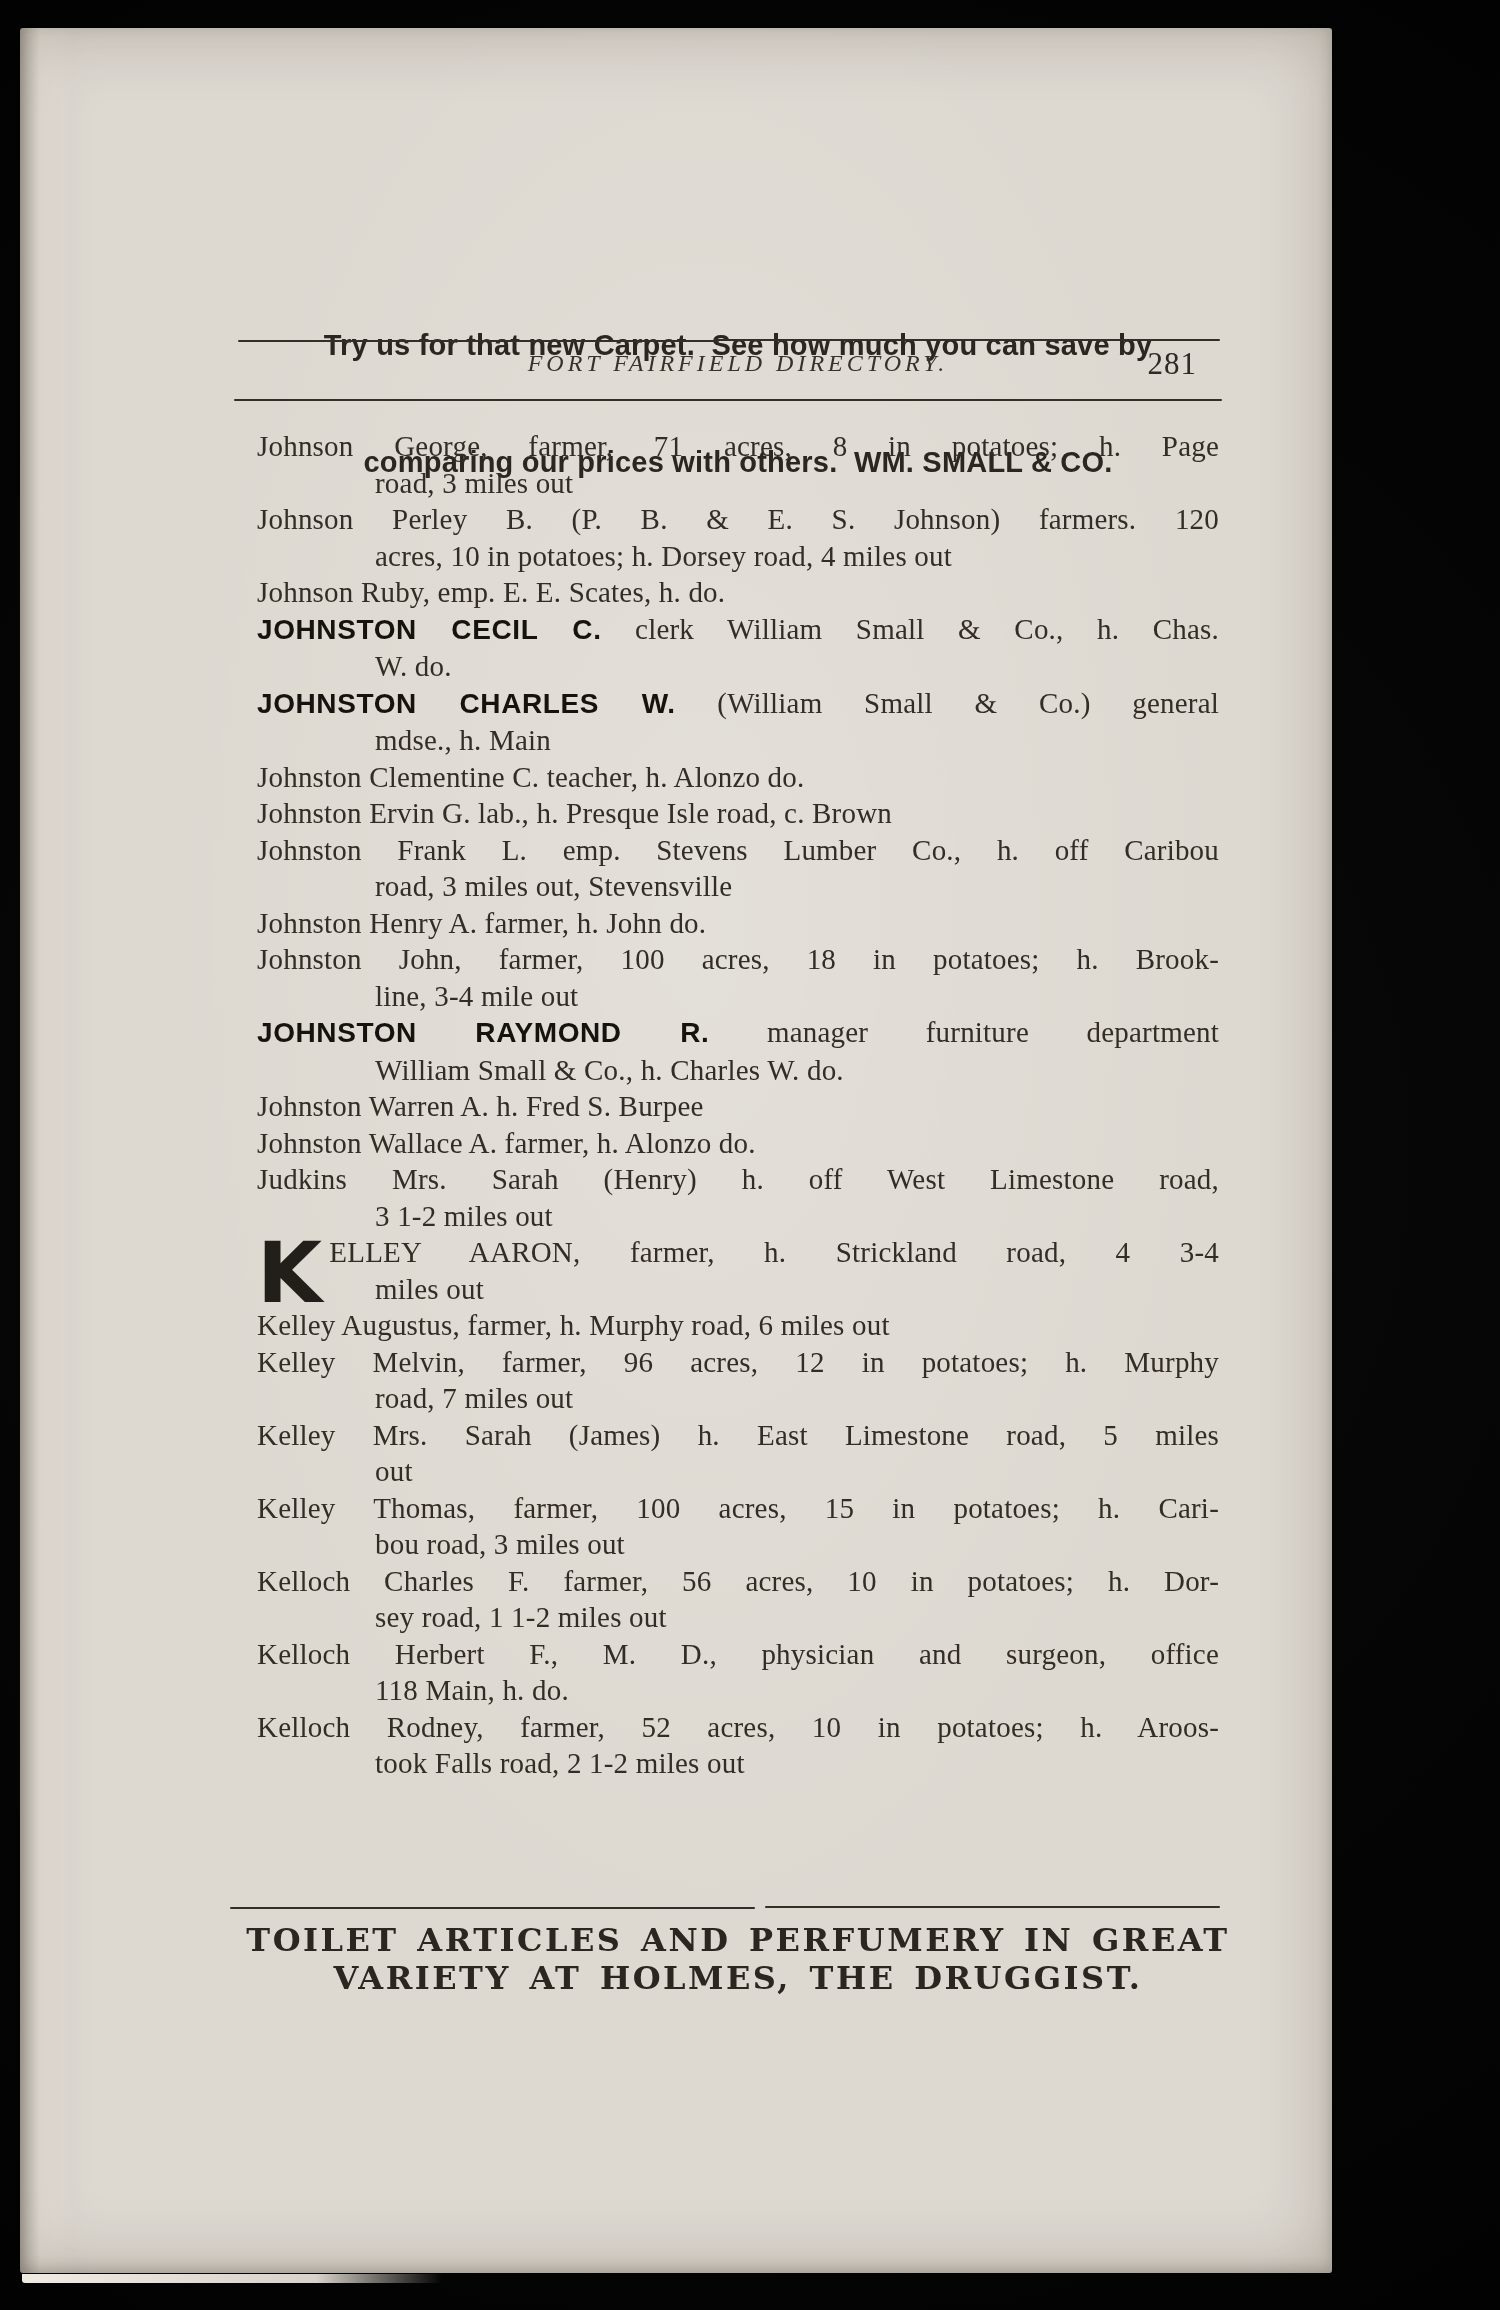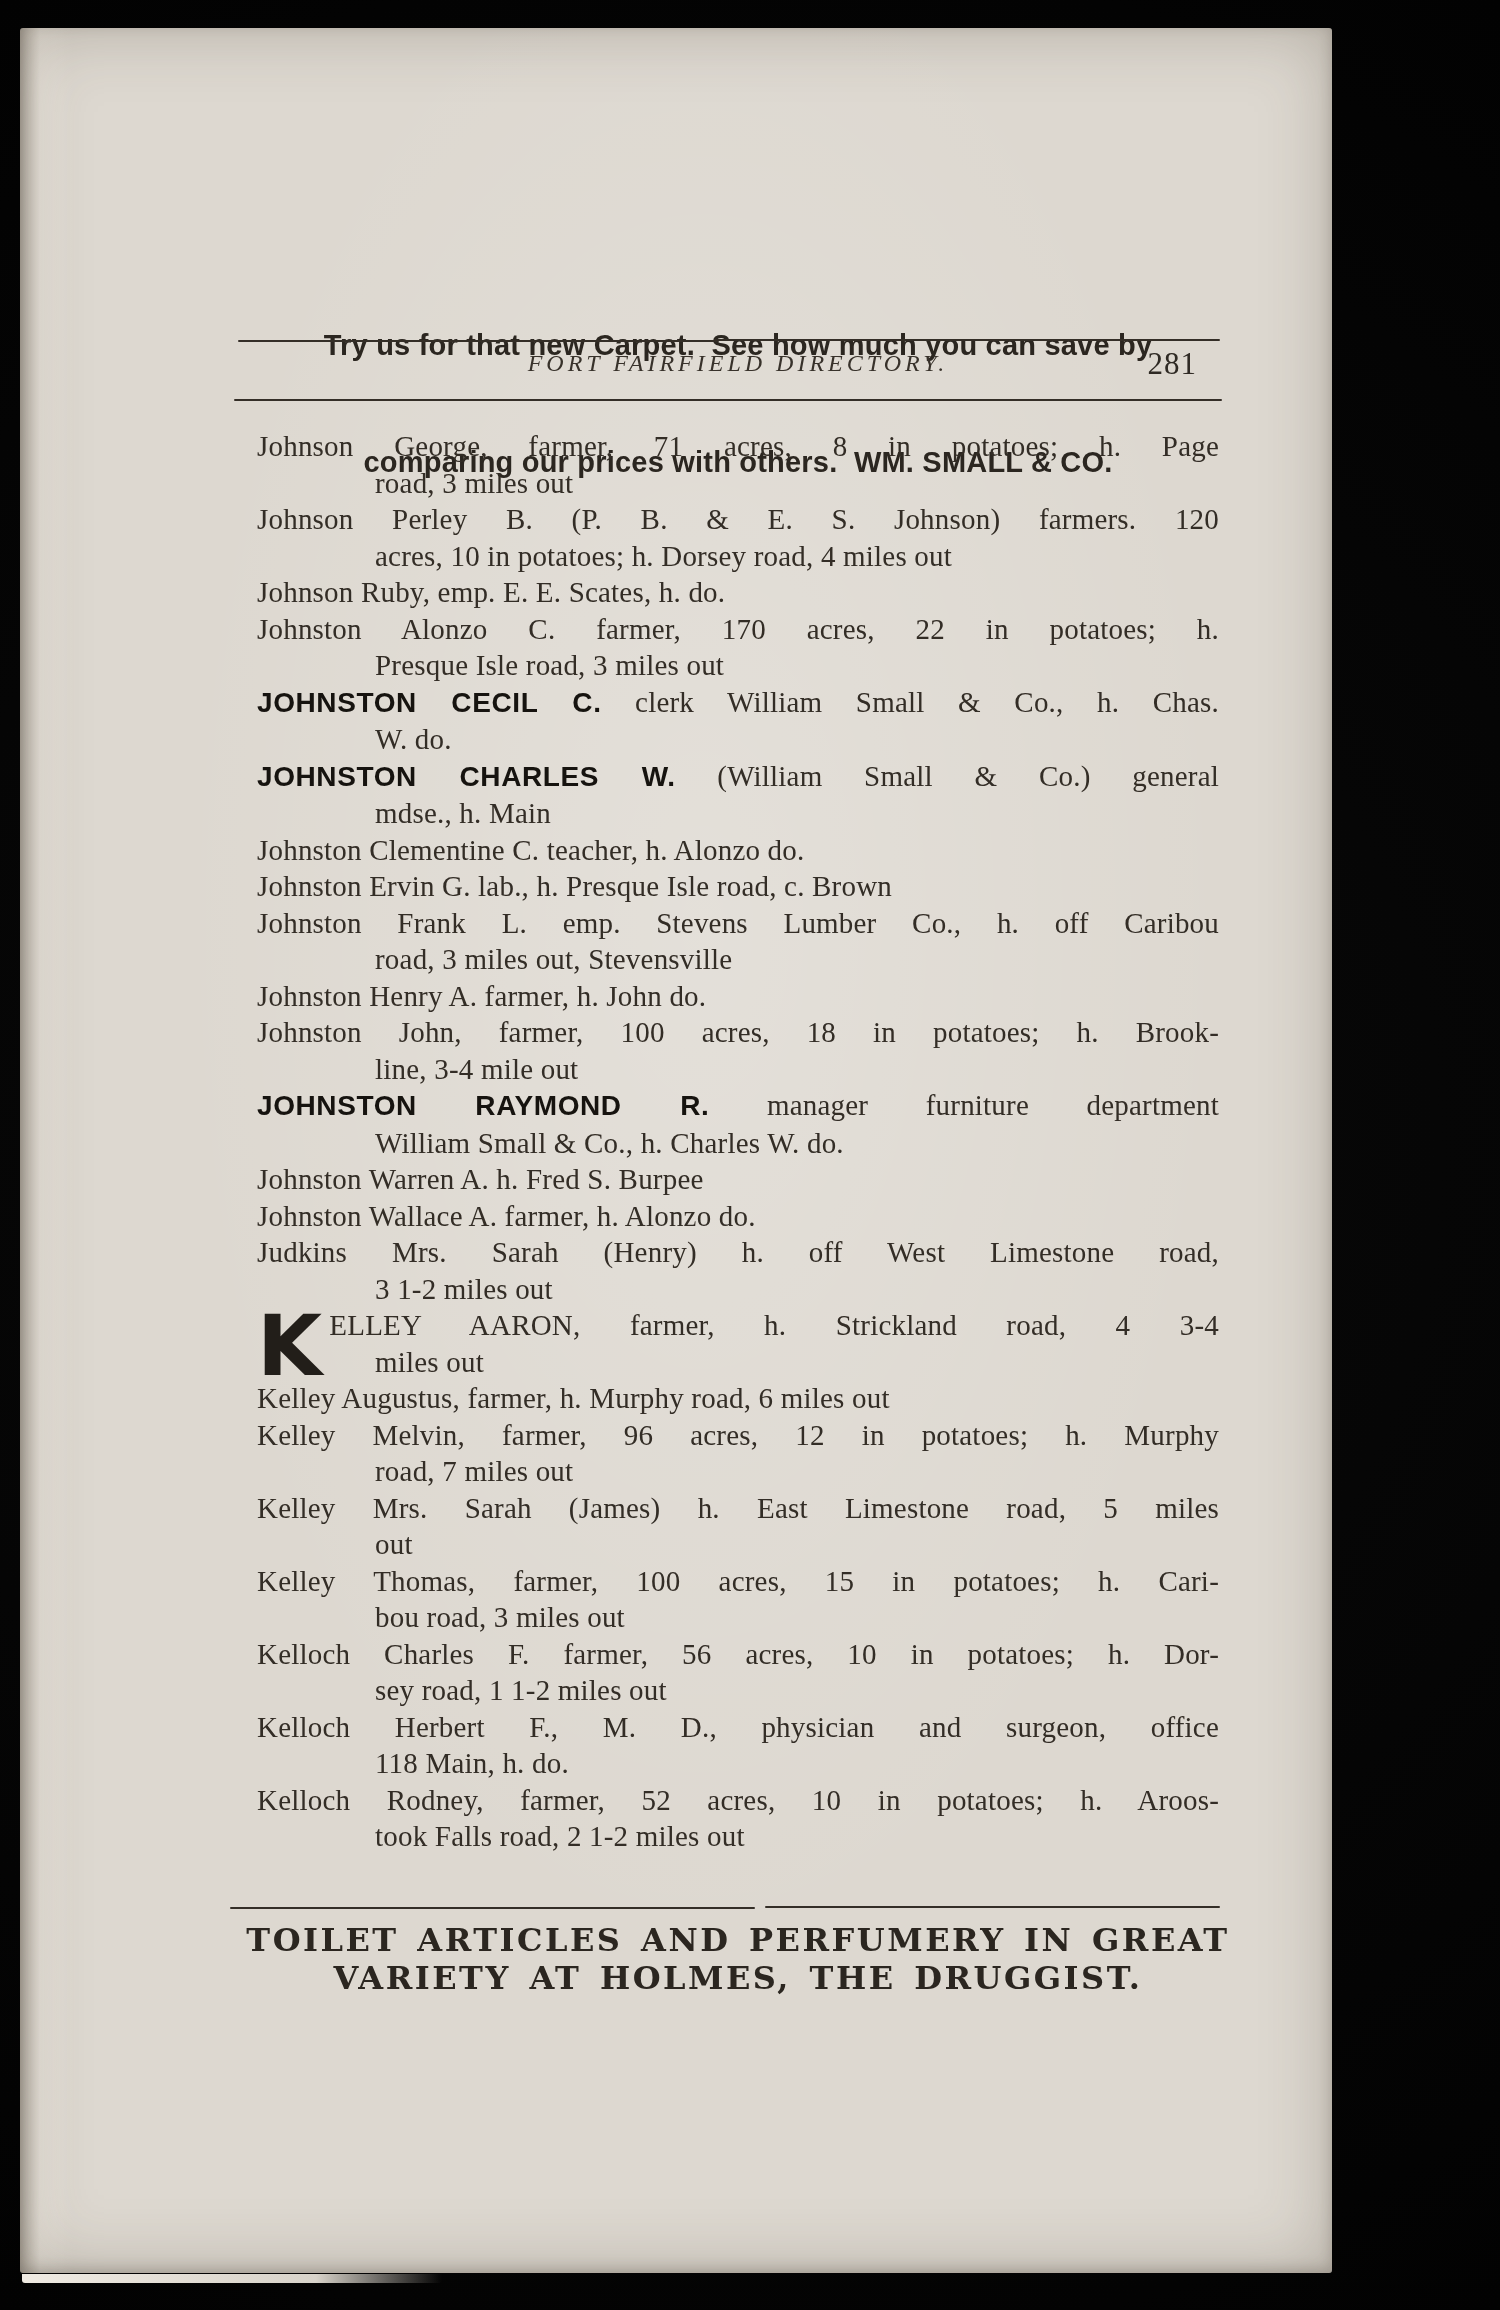--- a/index.html
+++ b/index.html
@@ -86,24 +86,20 @@
           <div class="line cont">road, 3 miles out</div>
         </div>
         <div class="entry">
           <div class="line first fill">Johnson Perley B. (P. B. &amp; E. S. Johnson) farmers. 120</div>
           <div class="line cont">acres, 10 in potatoes; h. Dorsey road, 4 miles out</div>
         </div>
         <div class="entry">
           <div class="line first">Johnson Ruby, emp. E. E. Scates, h. do.</div>
         </div>
         <div class="entry">
-          <div class="line first fill">Johnston Alonzo C. farmer, 170 acres, 22 in potatoes; h.</div>
-          <div class="line cont">Presque Isle road, 3 miles out</div>
-        </div>
-        <div class="entry">
           <div class="line first fill"><span class="bold-lead">JOHNSTON CECIL C.</span> clerk William Small &amp; Co., h. Chas.</div>
           <div class="line cont">W. do.</div>
         </div>
         <div class="entry">
           <div class="line first fill"><span class="bold-lead">JOHNSTON CHARLES W.</span> (William Small &amp; Co.) general</div>
           <div class="line cont">mdse., h. Main</div>
         </div>
         <div class="entry">
           <div class="line first">Johnston Clementine C. teacher, h. Alonzo do.</div>
         </div>

